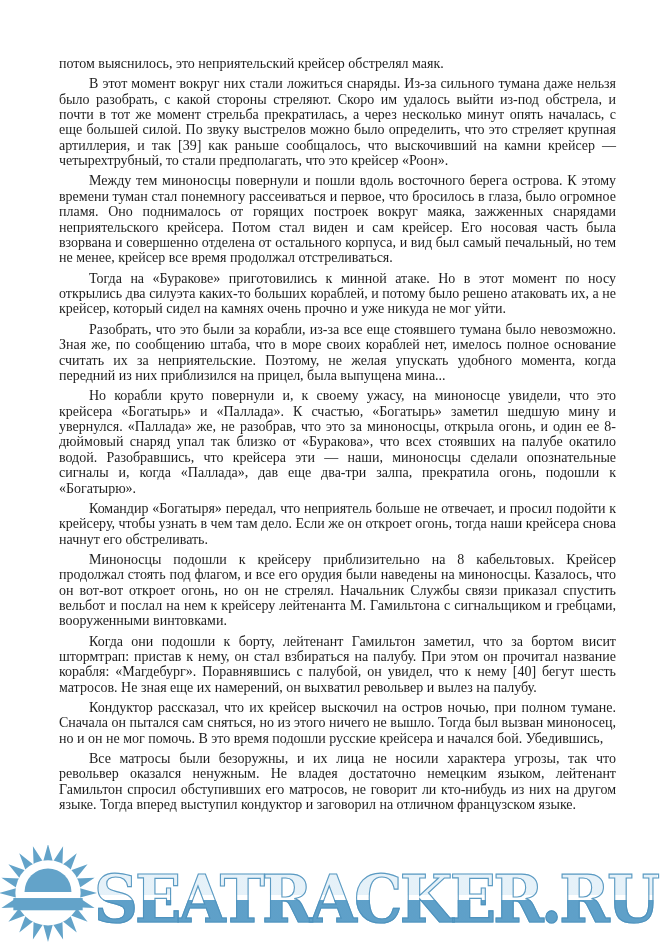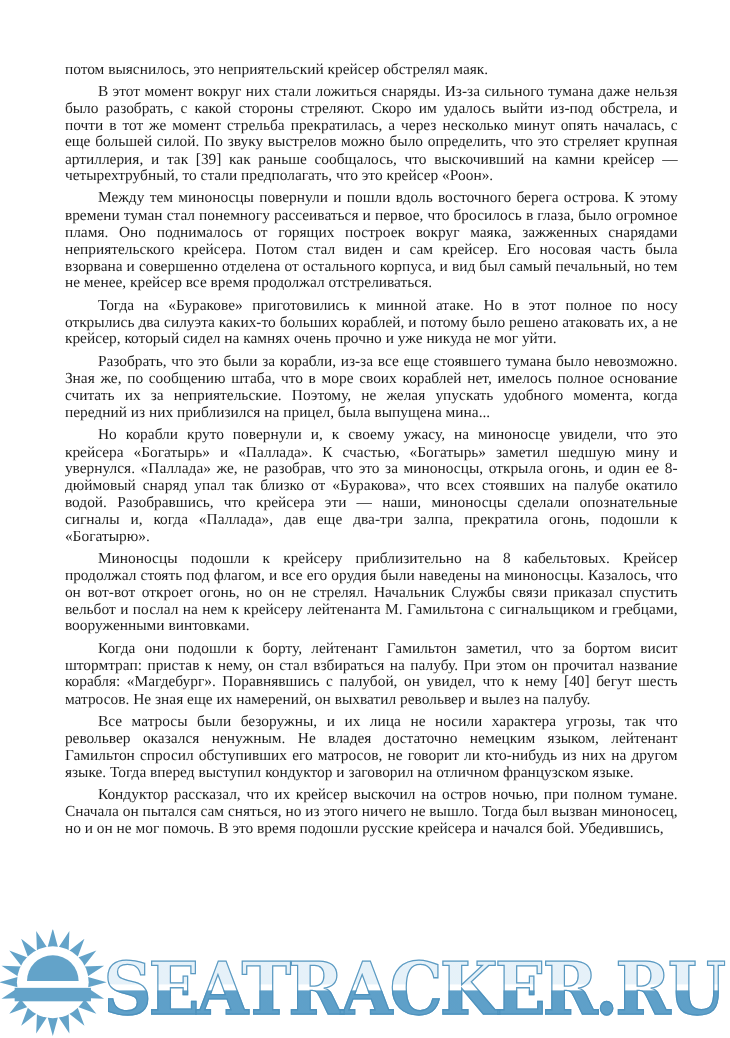--- a/index.html
+++ b/index.html
@@ -64,27 +64,28 @@
 </style>
 </head>
 <body>
 
 <div class="page">
 
   <div class="text-column">
     <p class="continued">потом выяснилось, это неприятельский крейсер обстрелял маяк.</p>
     <p>В этот момент вокруг них стали ложиться снаряды. Из-за сильного тумана даже нельзя было разобрать, с какой стороны стреляют. Скоро им удалось выйти из-под обстрела, и почти в тот же момент стрельба прекратилась, а через несколько минут опять началась, с еще большей силой. По звуку выстрелов можно было определить, что это стреляет крупная артиллерия, и так [39] как раньше сообщалось, что выскочивший на камни крейсер — четырехтрубный, то стали предполагать, что это крейсер «Роон».</p>
     <p>Между тем миноносцы повернули и пошли вдоль восточного берега острова. К этому времени туман стал понемногу рассеиваться и первое, что бросилось в глаза, было огромное пламя. Оно поднималось от горящих построек вокруг маяка, зажженных снарядами неприятельского крейсера. Потом стал виден и сам крейсер. Его носовая часть была взорвана и совершенно отделена от остального корпуса, и вид был самый печальный, но тем не менее, крейсер все время продолжал отстреливаться.</p>
-    <p>Тогда на «Буракове» приготовились к минной атаке. Но в этот полное по носу открылись два силуэта каких-то больших кораблей, и потому было решено атаковать их, а не крейсер, который сидел на камнях очень прочно и уже никуда не мог уйти.</p>
+    <p>Тогда на «Буракове» приготовились к минной атаке. Но в этот момент по носу открылись два силуэта каких-то больших кораблей, и потому было решено атаковать их, а не крейсер, который сидел на камнях очень прочно и уже никуда не мог уйти.</p>
     <p>Разобрать, что это были за корабли, из-за все еще стоявшего тумана было невозможно. Зная же, по сообщению штаба, что в море своих кораблей нет, имелось полное основание считать их за неприятельские. Поэтому, не желая упускать удобного момента, когда передний из них приблизился на прицел, была выпущена мина...</p>
     <p>Но корабли круто повернули и, к своему ужасу, на миноносце увидели, что это крейсера «Богатырь» и «Паллада». К счастью, «Богатырь» заметил шедшую мину и увернулся. «Паллада» же, не разобрав, что это за миноносцы, открыла огонь, и один ее 8-дюймовый снаряд упал так близко от «Буракова», что всех стоявших на палубе окатило водой. Разобравшись, что крейсера эти — наши, миноносцы сделали опознательные сигналы и, когда «Паллада», дав еще два-три залпа, прекратила огонь, подошли к «Богатырю».</p>
+    <p>Командир «Богатыря» передал, что неприятель больше не отвечает, и просил подойти к крейсеру, чтобы узнать в чем там дело. Если же он откроет огонь, тогда наши крейсера снова начнут его обстреливать.</p>
     <p>Миноносцы подошли к крейсеру приблизительно на 8 кабельтовых. Крейсер продолжал стоять под флагом, и все его орудия были наведены на миноносцы. Казалось, что он вот-вот откроет огонь, но он не стрелял. Начальник Службы связи приказал спустить вельбот и послал на нем к крейсеру лейтенанта М. Гамильтона с сигнальщиком и гребцами, вооруженными винтовками.</p>
     <p>Когда они подошли к борту, лейтенант Гамильтон заметил, что за бортом висит штормтрап: пристав к нему, он стал взбираться на палубу. При этом он прочитал название корабля: «Магдебург». Поравнявшись с палубой, он увидел, что к нему [40] бегут шесть матросов. Не зная еще их намерений, он выхватил револьвер и вылез на палубу.</p>
+    <p>Кондуктор рассказал, что их крейсер выскочил на остров ночью, при полном тумане. Сначала он пытался сам сняться, но из этого ничего не вышло. Тогда был вызван миноносец, но и он не мог помочь. В это время подошли русские крейсера и начался бой. Убедившись,</p>
     <p>Все матросы были безоружны, и их лица не носили характера угрозы, так что револьвер оказался ненужным. Не владея достаточно немецким языком, лейтенант Гамильтон спросил обступивших его матросов, не говорит ли кто-нибудь из них на другом языке. Тогда вперед выступил кондуктор и заговорил на отличном французском языке.</p>
-    <p>Кондуктор рассказал, что их крейсер выскочил на остров ночью, при полном тумане. Сначала он пытался сам сняться, но из этого ничего не вышло. Тогда был вызван миноносец, но и он не мог помочь. В это время подошли русские крейсера и начался бой. Убедившись,</p>
   </div>
 
   <div class="watermark-layer">
     <svg class="sunburst" viewBox="0 0 100 100" aria-hidden="true">
       <polygon id="sun-rays" points="50.0,-1.0 54.8,16.4 64.8,1.3 64.1,19.4 78.2,8.2 71.9,25.1 88.8,18.8 77.6,32.9 95.7,32.2 80.6,42.2 98.0,47.0 80.6,51.8 95.7,61.8 77.6,61.1 88.8,75.2 71.9,68.9 78.2,85.8 64.1,74.6 64.8,92.7 54.8,77.6 50.0,95.0 45.2,77.6 35.2,92.7 35.9,74.6 21.8,85.8 28.1,68.9 11.2,75.2 22.4,61.1 4.3,61.8 19.4,51.8 2.0,47.0 19.4,42.2 4.3,32.2 22.4,32.9 11.2,18.8 28.1,25.1 21.8,8.2 35.9,19.4 35.2,1.3 45.2,16.4" fill="#5B9FC7"></polygon>
       <circle cx="50" cy="47" r="32" fill="#ffffff"></circle>
       <path d="M 27 46 A 23 23 0 0 1 73 46 Z" fill="#5B9FC7"></path>
       <rect x="16" y="52" width="68" height="12" fill="#5B9FC7"></rect>
     </svg>
     <div class="wm-text">SEATRACKER.RU</div>

